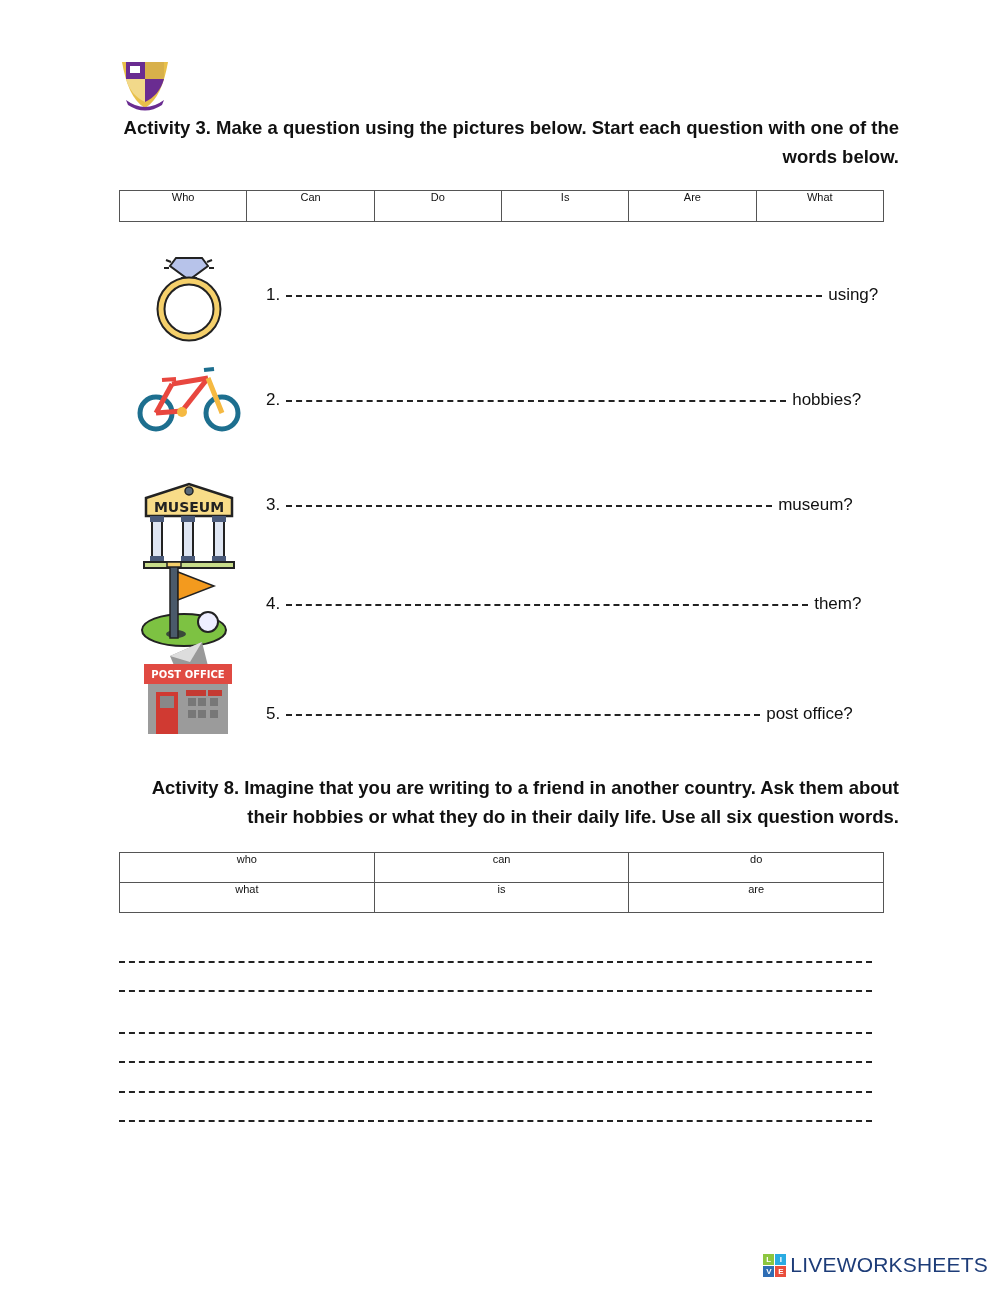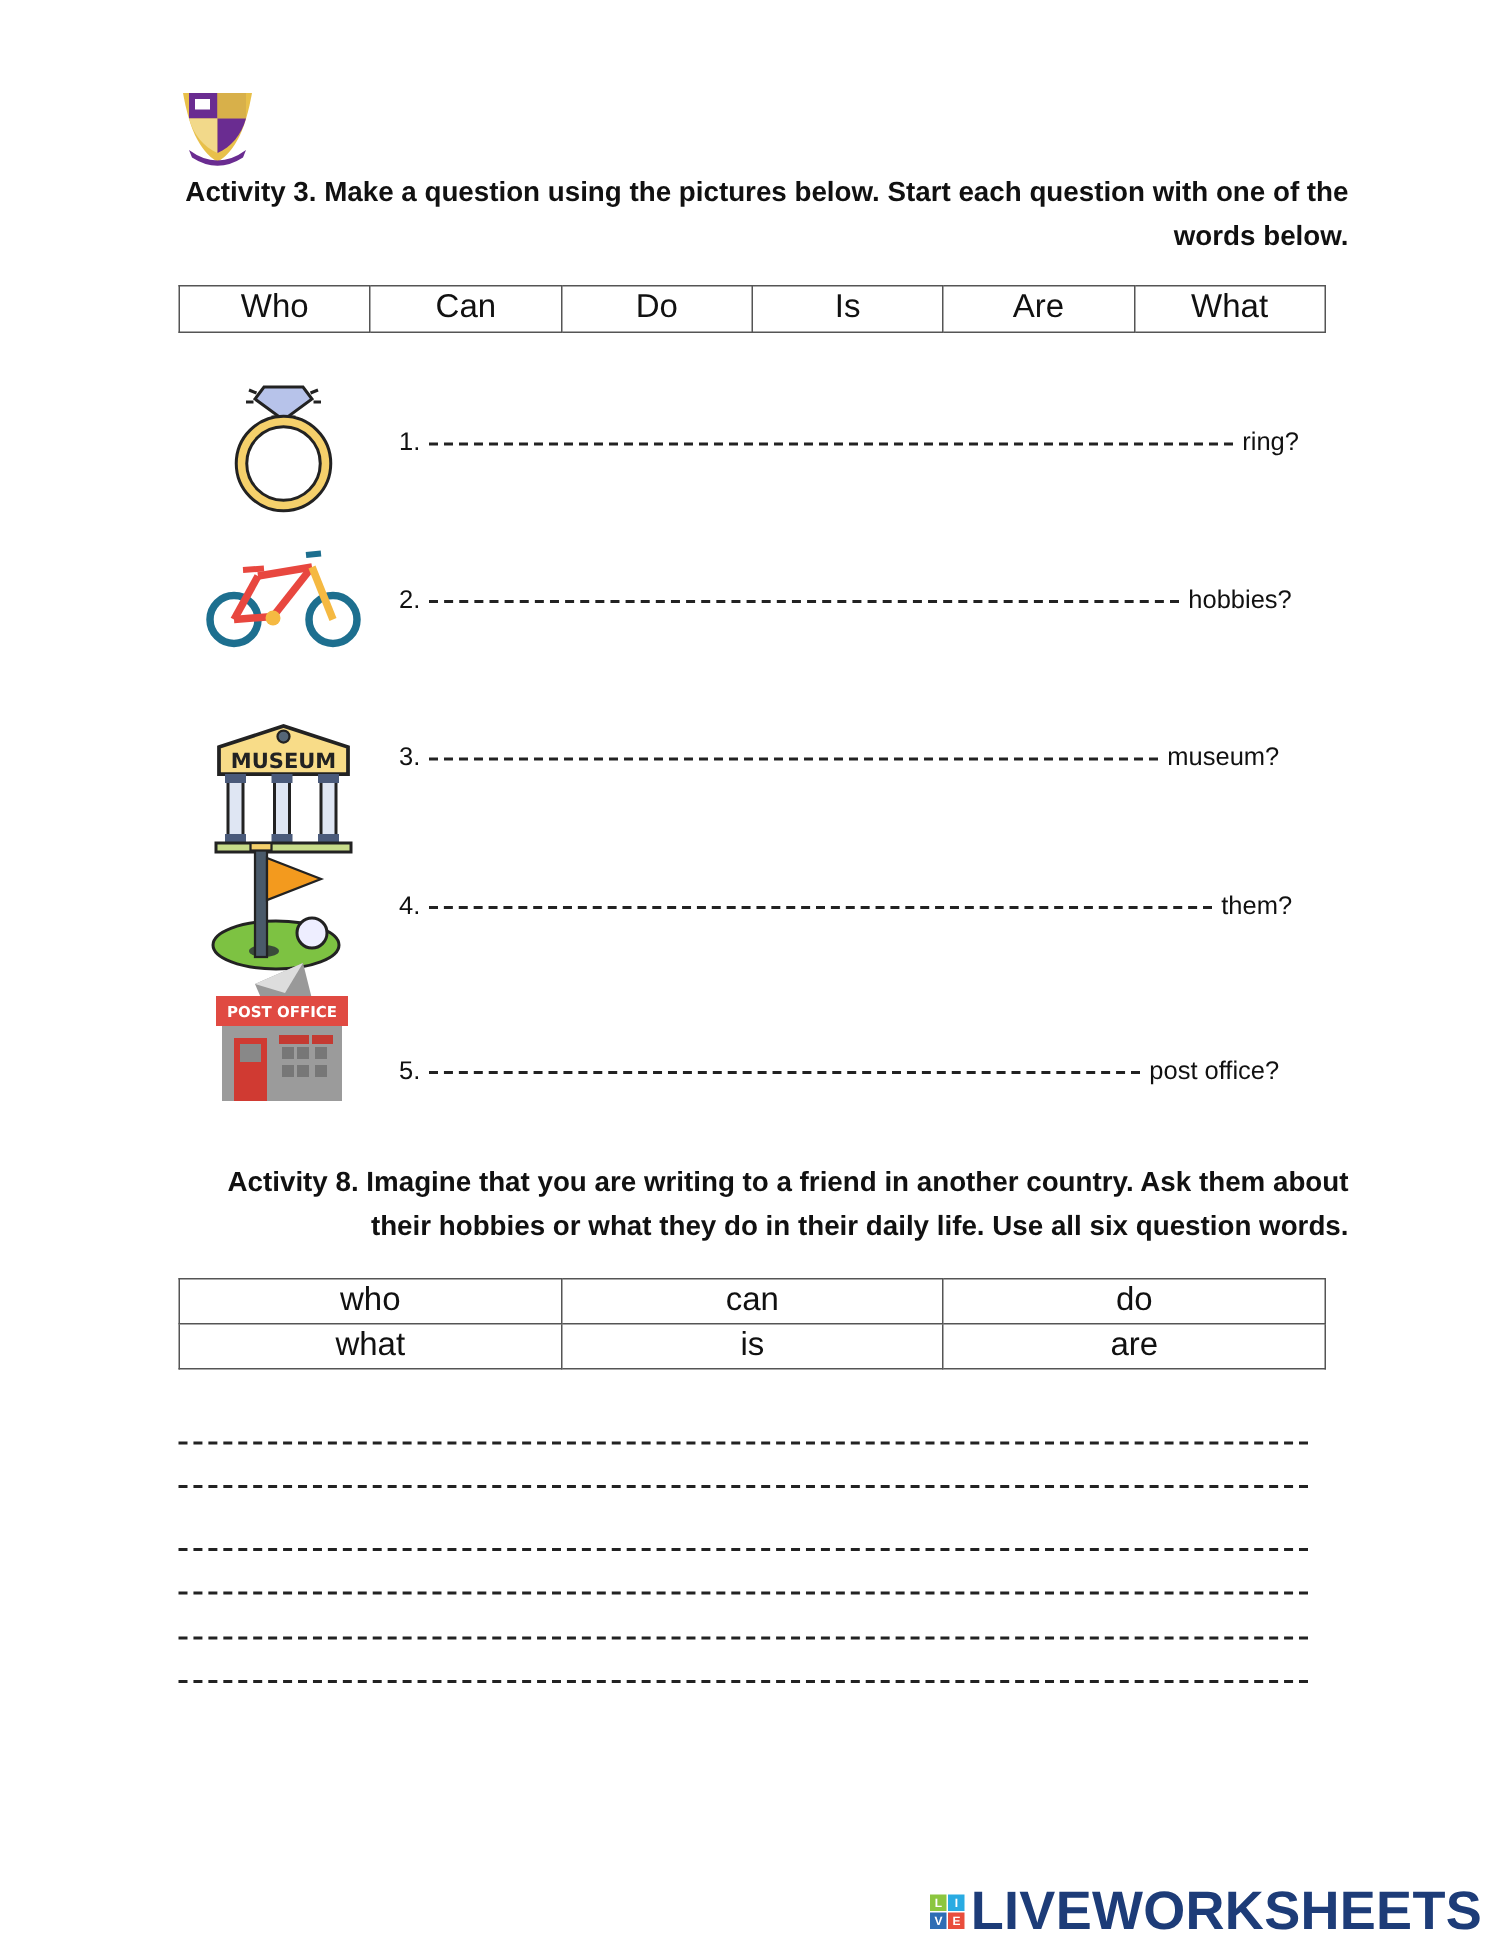--- a/index.html
+++ b/index.html
@@ -2,34 +2,34 @@
 <html><head>
 <meta charset="utf-8">
 <style>
   html, body { margin: 0; padding: 0; background: #ffffff; }
   body { width: 1000px; height: 1294px; position: relative; overflow: hidden; font-family: "Liberation Sans", sans-serif; color: #111; }
   .abs { position: absolute; }
   .logo { left: 118px; top: 56px; width: 54px; height: 56px; }
   .heading { left: 119px; font-weight: bold; font-size: 18.5px; line-height: 29px; width: 780px; text-align: right; }
   .h3 { top: 113px; }
   .h4 { top: 773px; }
-  table.words { border-collapse: collapse; position: absolute; left: 119px; width: 765px; font-size: 22px; }
+  table.words { border-collapse: collapse; position: absolute; left: 119px; width: 765px; font-size: 11px; }
   table.words td { border: 1px solid #555; text-align: center; padding: 0; }
   .t3 { top: 190px; }
   .t3 td { height: 30px; vertical-align: top; padding-top: 1px; width: 127px; }
   .t4 { top: 852px; }
   .t4 td { height: 29px; vertical-align: top; padding-top: 0px; width: 255px; }
   .q { left: 266px; font-size: 17px; white-space: nowrap; display: flex; align-items: baseline; }
   .q .blank { display: inline-block; border-bottom: 2px dashed #222; margin: 0 6px 0 6px; height: 1px; position: relative; top: -3px; }
   .icon { left: 136px; width: 106px; height: 90px; }
   .wline { left: 119px; width: 753px; height: 0; border-top: 2.5px dashed #222; }
   .brand { right: 12px; top: 1253px; display: flex; align-items: center; gap: 4px; }
   .brand-blocks { display: grid; grid-template-columns: 11px 11px; grid-template-rows: 11px 11px; gap: 1px; }
   .brand-blocks span { display: block; font-size: 8px; color: #fff; font-weight: bold; text-align: center; line-height: 11px; }
-  .brand-text { font-weight: bold; font-size: 36px; color: #1d3c78; letter-spacing: 0.2px; }
+  .brand-text { font-weight: normal; font-size: 21px; color: #1d3c78; letter-spacing: 0.2px; }
 </style>
 </head>
 <body>
 
 <div class="abs logo">
   <svg width="54" height="56" viewBox="0 0 54 56">
     <path d="M4 6 C8 28 14 44 27 52 C40 44 46 28 50 6 Z" fill="#e8c04a"></path>
     <rect x="8" y="6" width="19" height="17" fill="#6a2c91"></rect>
     <rect x="27" y="6" width="19" height="17" fill="#d8b04a"></rect>
     <path d="M8 23 H27 V46 C18 42 11 34 8 23 Z" fill="#f2d98a"></path>
@@ -135,21 +135,21 @@
         <rect x="74" y="70" width="8" height="8"></rect>
       </g>
     <rect x="50" y="50" width="20" height="6" fill="#c43a32"></rect>
       <rect x="72" y="50" width="14" height="6" fill="#c43a32"></rect>
   </svg>
 </div>
 
 <div class="abs q" style="top:285px;">
   <span>1.</span>
   <span class="blank" style="width:536px;"></span>
-  <span>ring?</span>
+  <span>using?</span>
 </div>
 <div class="abs q" style="top:390px;">
   <span>2.</span>
   <span class="blank" style="width:500px;"></span>
   <span>hobbies?</span>
 </div>
 <div class="abs q" style="top:495px;">
   <span>3.</span>
   <span class="blank" style="width:486px;"></span>
   <span>museum?</span>

